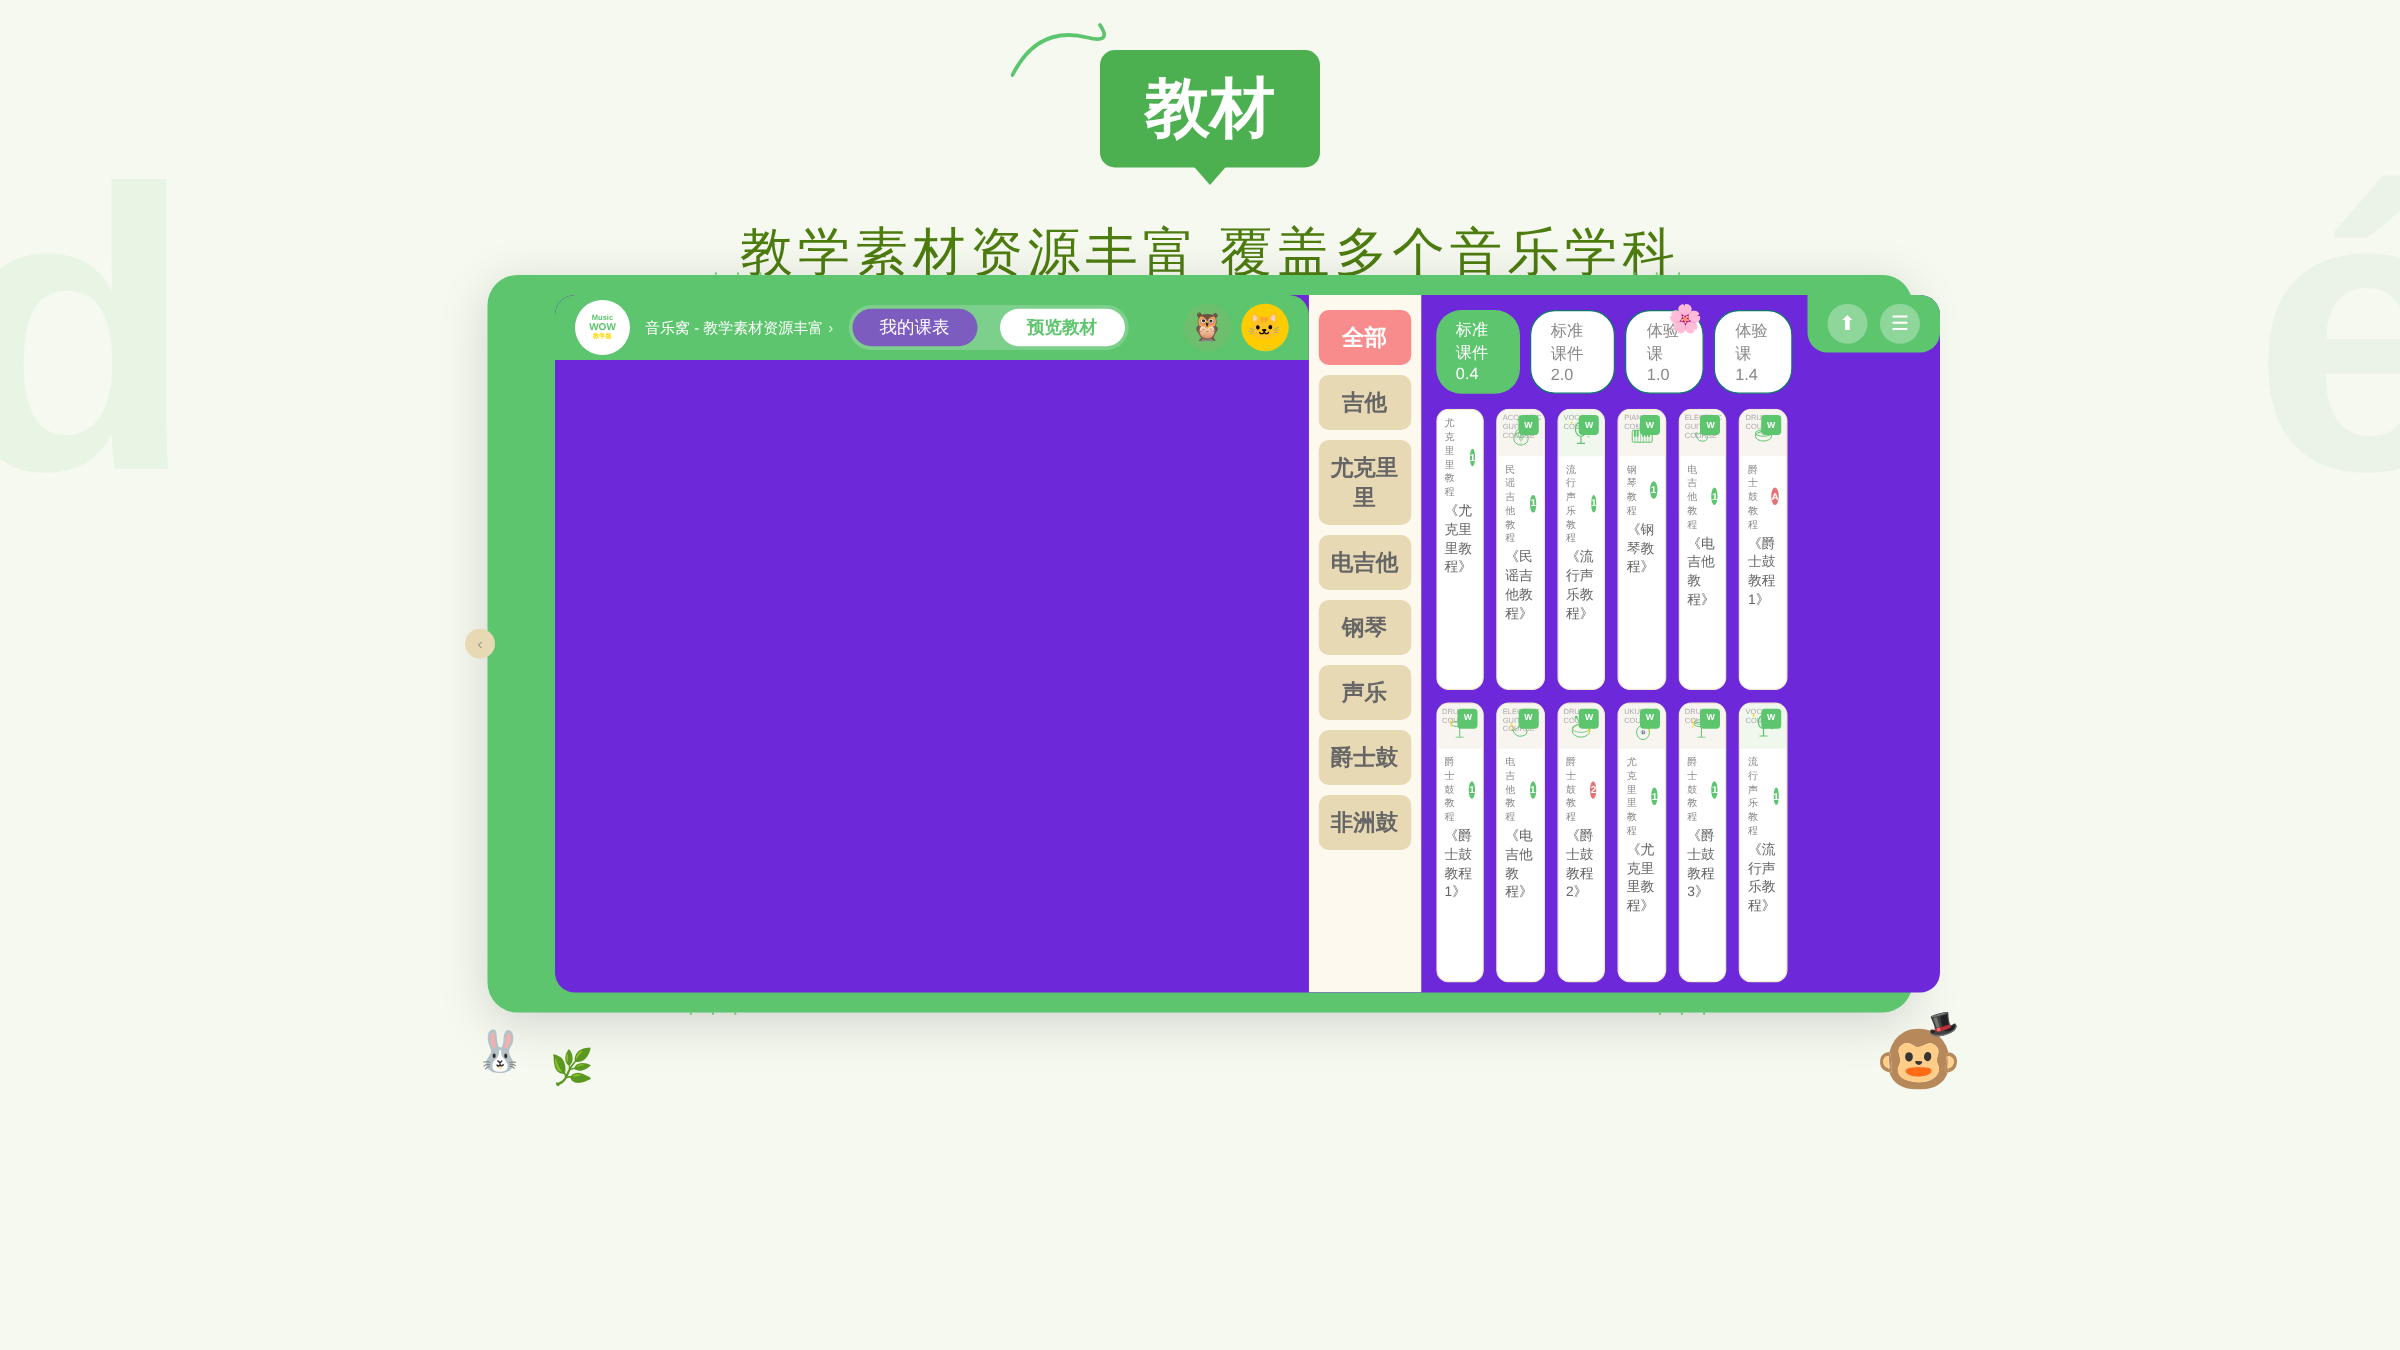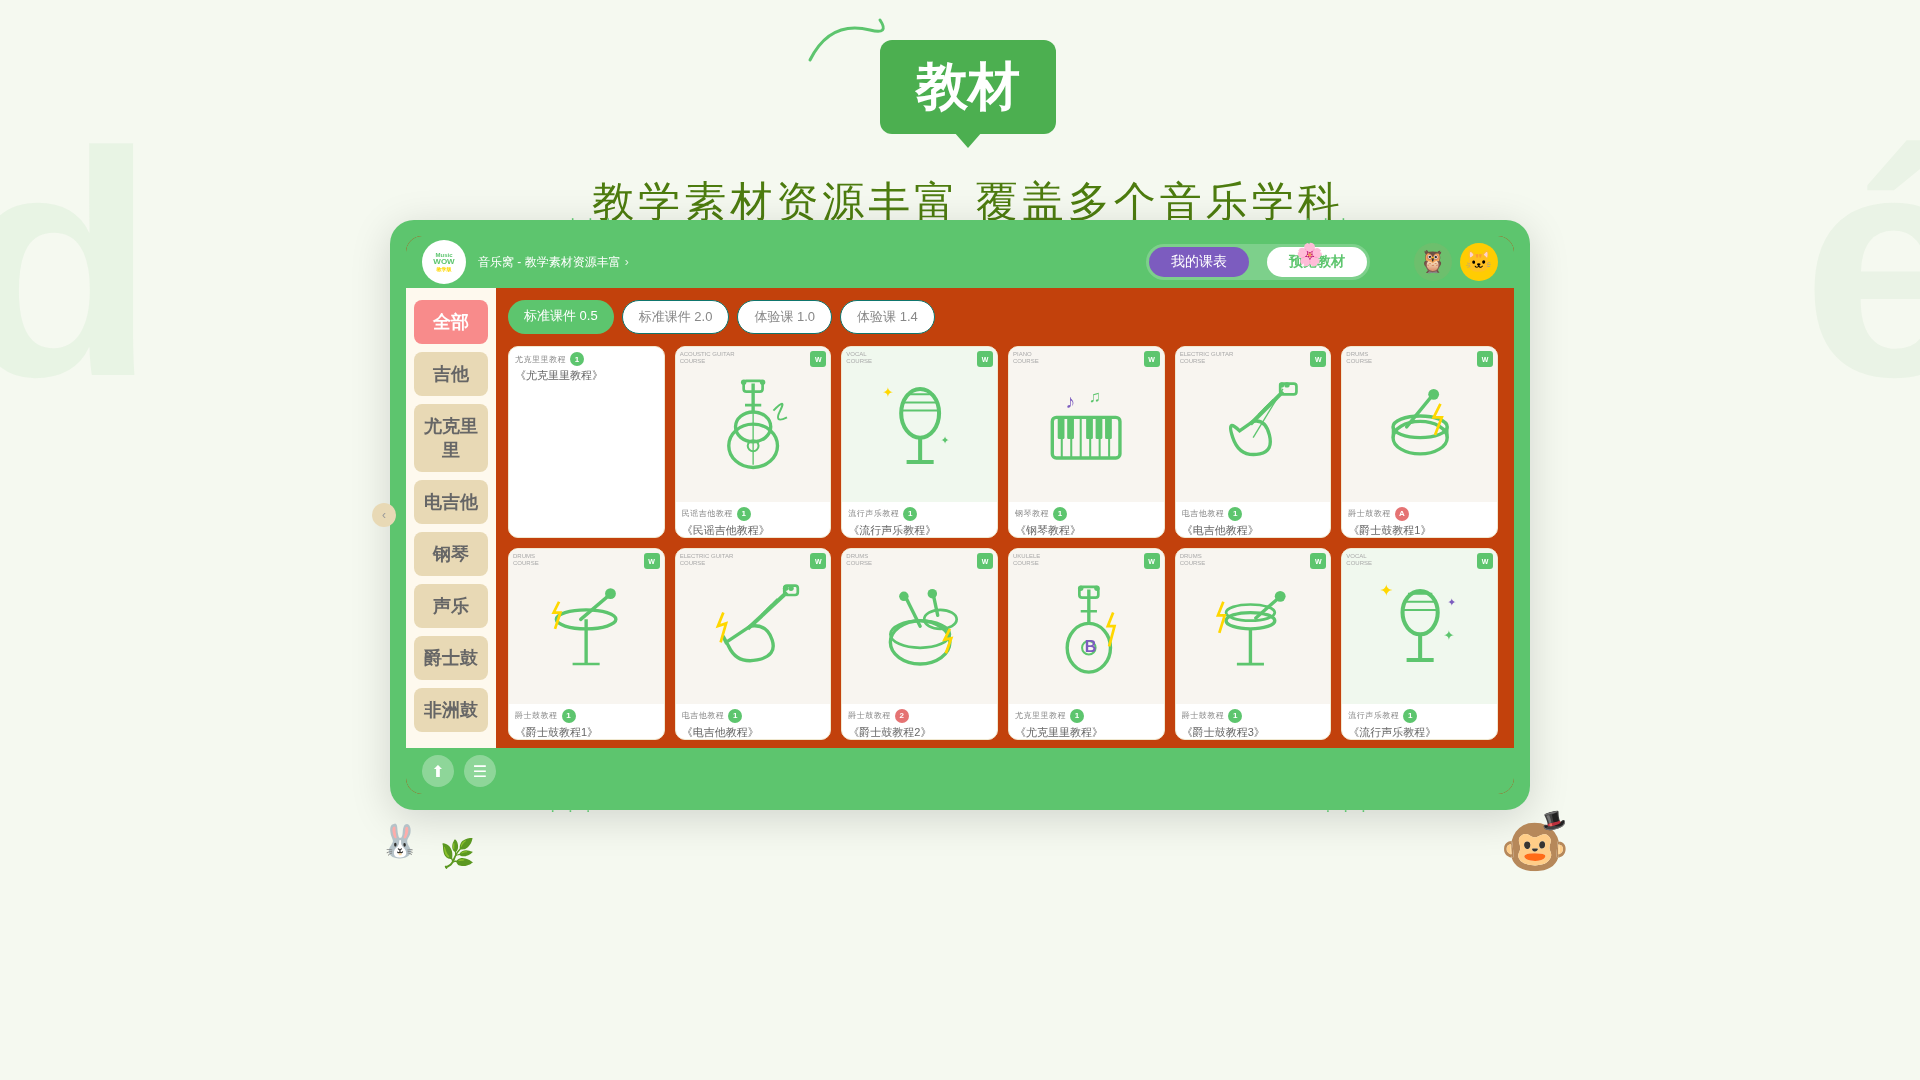--- a/index.html
+++ b/index.html
@@ -81,28 +81,29 @@
       width: 1140px;
       height: 590px;
       background: #5dc56e;
       border-radius: 24px;
       padding: 16px;
       z-index: 2;
       box-shadow: 0 8px 40px rgba(0,0,0,0.15);
     }
 
     .app-inner {
-      background: #c2410c;
+      background: #6d28d9;
       border-radius: 16px;
       width: 100%;
       height: 100%;
       overflow: hidden;
       position: relative;
       display: flex;
-      flex-direction: column;
+      flex-direction: row;
+      margin-left: 38px;
     }
 
     
     .top-nav {
       background: #5dc56e;
       height: 52px;
       display: flex;
       align-items: center;
       padding: 0 16px;
       gap: 12px;
@@ -437,21 +438,21 @@
         <div class="sidebar-item normal">电吉他</div>
         <div class="sidebar-item normal">钢琴</div>
         <div class="sidebar-item normal">声乐</div>
         <div class="sidebar-item normal">爵士鼓</div>
         <div class="sidebar-item normal">非洲鼓</div>
       </div>
 
       <div class="main-content">
 
         <div class="filter-tabs">
-          <div class="filter-tab active">标准课件 0.5</div>
+          <div class="filter-tab active">标准课件 0.4</div>
           <div class="filter-tab inactive">标准课件 2.0</div>
           <div class="filter-tab inactive">体验课 1.0</div>
           <div class="filter-tab inactive">体验课 1.4</div>
         </div>
 
         <div class="course-grid">
 
           <div class="course-card">
             <div class="course-card-info">
               <div class="course-type-badge">

